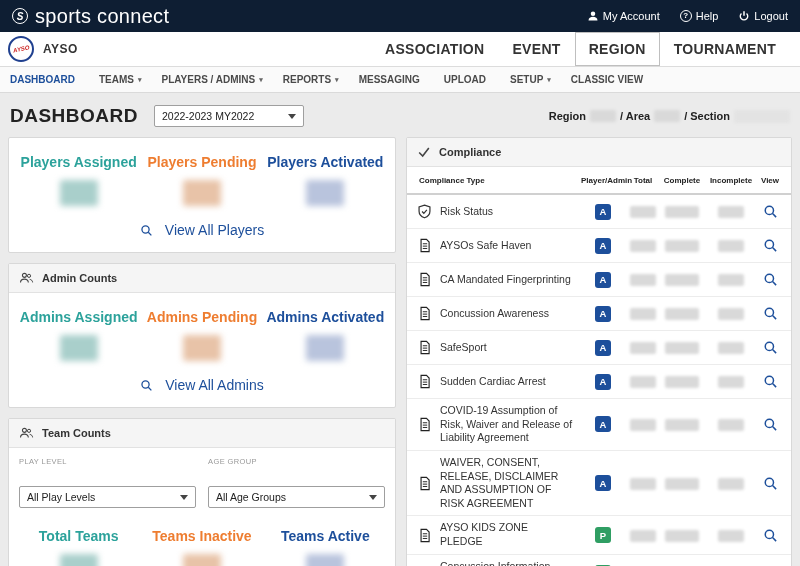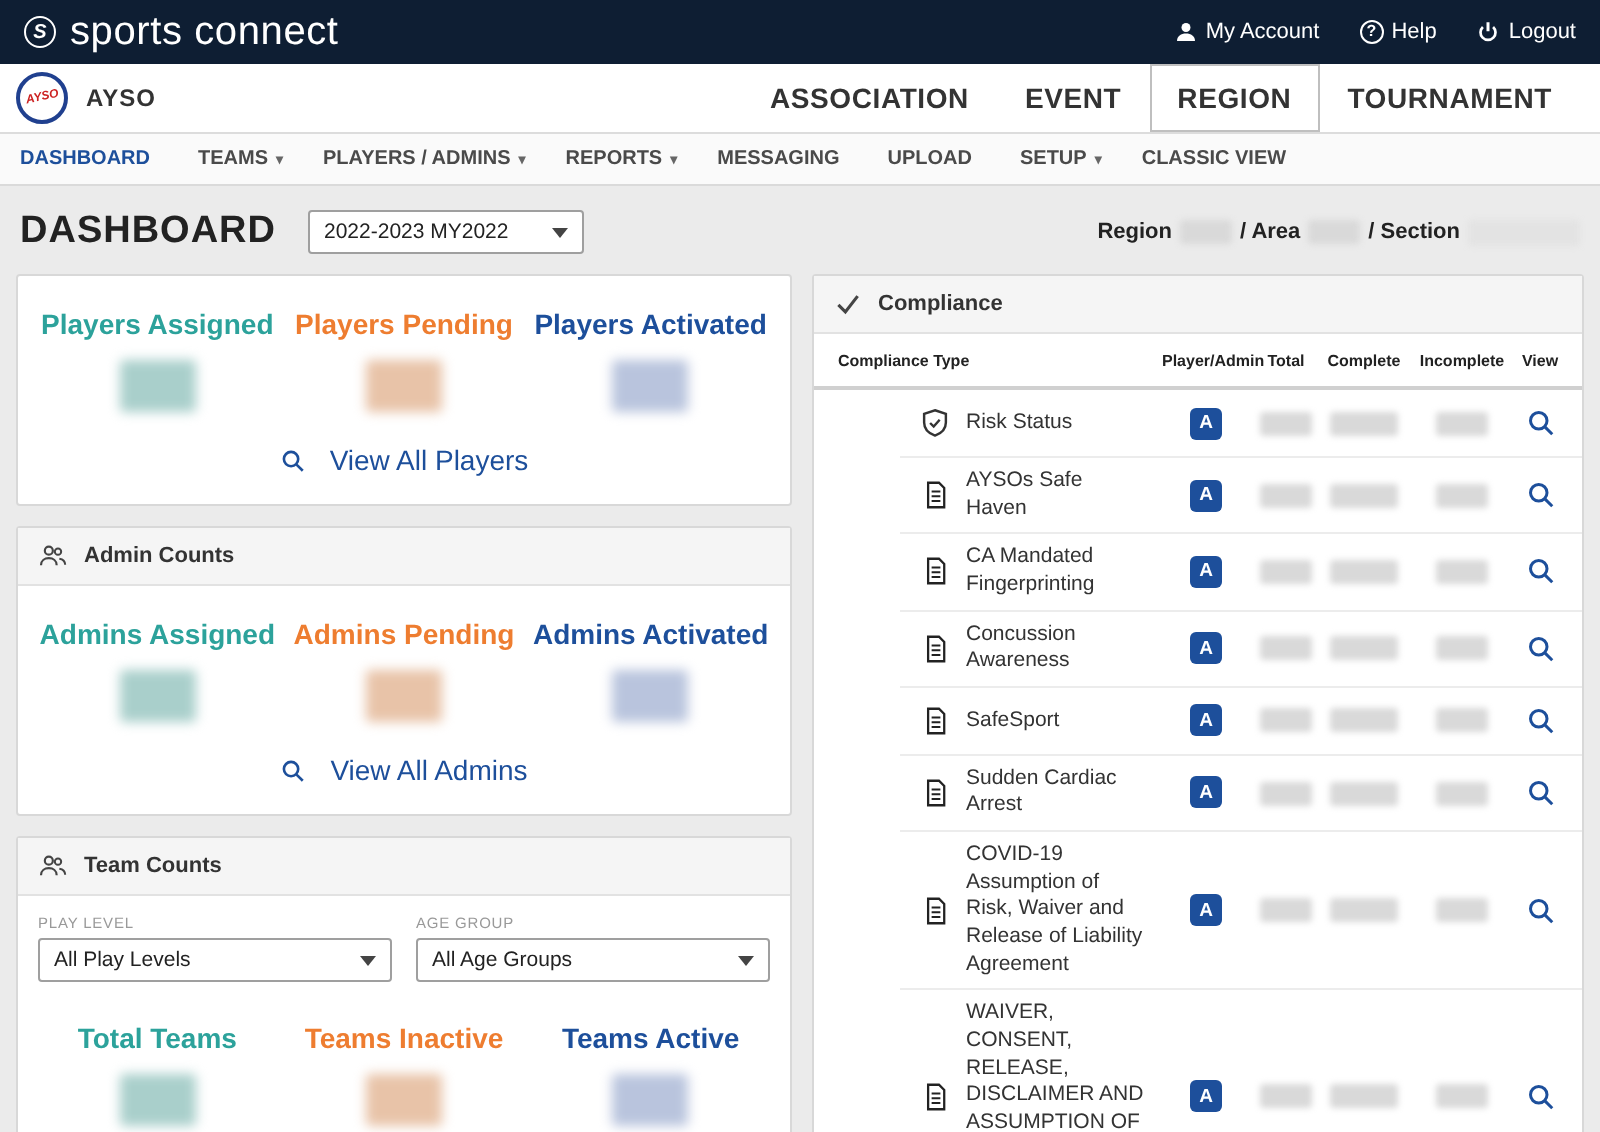--- a/index.html
+++ b/index.html
@@ -28,21 +28,21 @@
   
   .navbar { height: 26px; background: #fafafa; border-bottom: 1px solid #dadada; display: flex; align-items: center; gap: 20px; padding: 0 10px; }
   .nav-item { display: flex; align-items: center; gap: 4px; font-size: 10px; font-weight: bold; color: #4a4a4a; cursor: pointer; }
   .nav-item.active { color: #1d4f9b; }
   .nav-caret { font-size: 7px; color: #666; }
 
   
   .pagehead { display: flex; align-items: center; padding: 12px 10px 8px 10px; }
   .page-title { font-size: 19px; font-weight: bold; color: #222; letter-spacing: .5px; margin-right: 16px; }
   .selectbox { background: #fff; border: 1px solid #9f9f9f; border-radius: 2px; height: 22px; display: flex; align-items: center; justify-content: space-between; padding: 0 7px; font-size: 10.5px; color: #222; cursor: pointer; }
-  .season-select { width: 138px; }
+  .season-select { width: 150px; }
   .tri { width: 0; height: 0; border-left: 4px solid transparent; border-right: 4px solid transparent; border-top: 5px solid #444; margin-left: 6px; }
   .region-info { margin-left: auto; font-size: 11px; color: #222; display: flex; align-items: center; gap: 4px; }
   .region-info b { font-weight: bold; }
 
   
   .redact { display: inline-block; background: #d9d9d9; border-radius: 2px; filter: blur(1.5px); vertical-align: middle; }
   .r-sm { width: 26px; height: 12px; }
   .r-md { width: 34px; height: 12px; }
   .r-lg { width: 56px; height: 13px; background: #e3e3e3; }
 
@@ -63,27 +63,27 @@
   .count-label.blue { color: #1d4f9b; }
   .blob { width: 38px; height: 26px; margin: 0 auto; border-radius: 2px; filter: blur(3px); }
   .blob.teal { background: #a9cfcb; }
   .blob.orange { background: #e8c3a8; }
   .blob.blue { background: #b9c4dd; }
   .view-all { display: flex; align-items: center; justify-content: center; gap: 12px; padding: 12px 0 14px 0; color: #1d4f9b; font-size: 14px; cursor: pointer; }
 
   
   .filters { display: flex; gap: 12px; padding: 9px 10px 4px 10px; }
   .filter { flex: 1; }
-  .filter-label { font-size: 7.5px; color: #999; text-transform: uppercase; letter-spacing: .4px; margin-bottom: 3px; }
+  .filter-label { font-size: 7.5px; color: #999; text-transform: uppercase; letter-spacing: .4px; margin-bottom: 20px; }
 
   
   .ctable-head, .ctable-row { display: grid; grid-template-columns: 1fr 48px 32px 46px 52px 26px; align-items: center; padding: 0 8px 0 10px; }
   .ctable-head { min-height: 28px; font-size: 8px; font-weight: bold; color: #222; border-bottom: 2px solid #d0d0d0; }
   .ctable-head span { padding: 2px; }
-  .ctable-row { min-height: 34px; border-bottom: 1px solid #ececec; font-size: 10.5px; color: #333; padding-top: 5px; padding-bottom: 5px; margin-left: 43px; }
+  .ctable-row { min-height: 34px; border-bottom: 1px solid #ececec; font-size: 10.5px; color: #333; padding-top: 5px; padding-bottom: 5px; }
   .c-name { display: flex; align-items: center; gap: 8px; padding-right: 6px; line-height: 1.3; }
   .c-icon { flex: 0 0 15px; display: grid; place-items: center; }
   .c-icon svg { display: none; }
   .c-icon.shield .svg-shield { display: block; }
   .c-icon.document .svg-doc { display: block; }
   .badge { width: 16px; height: 16px; border-radius: 3px; color: #fff; font-size: 9.5px; font-weight: bold; display: grid; place-items: center; margin: 0 auto; }
   .badge.a { background: #1d4f9b; }
   .badge.p { background: #2f9e63; }
   .cell-c { text-align: center; }
   .view-btn { display: grid; place-items: center; cursor: pointer; }

